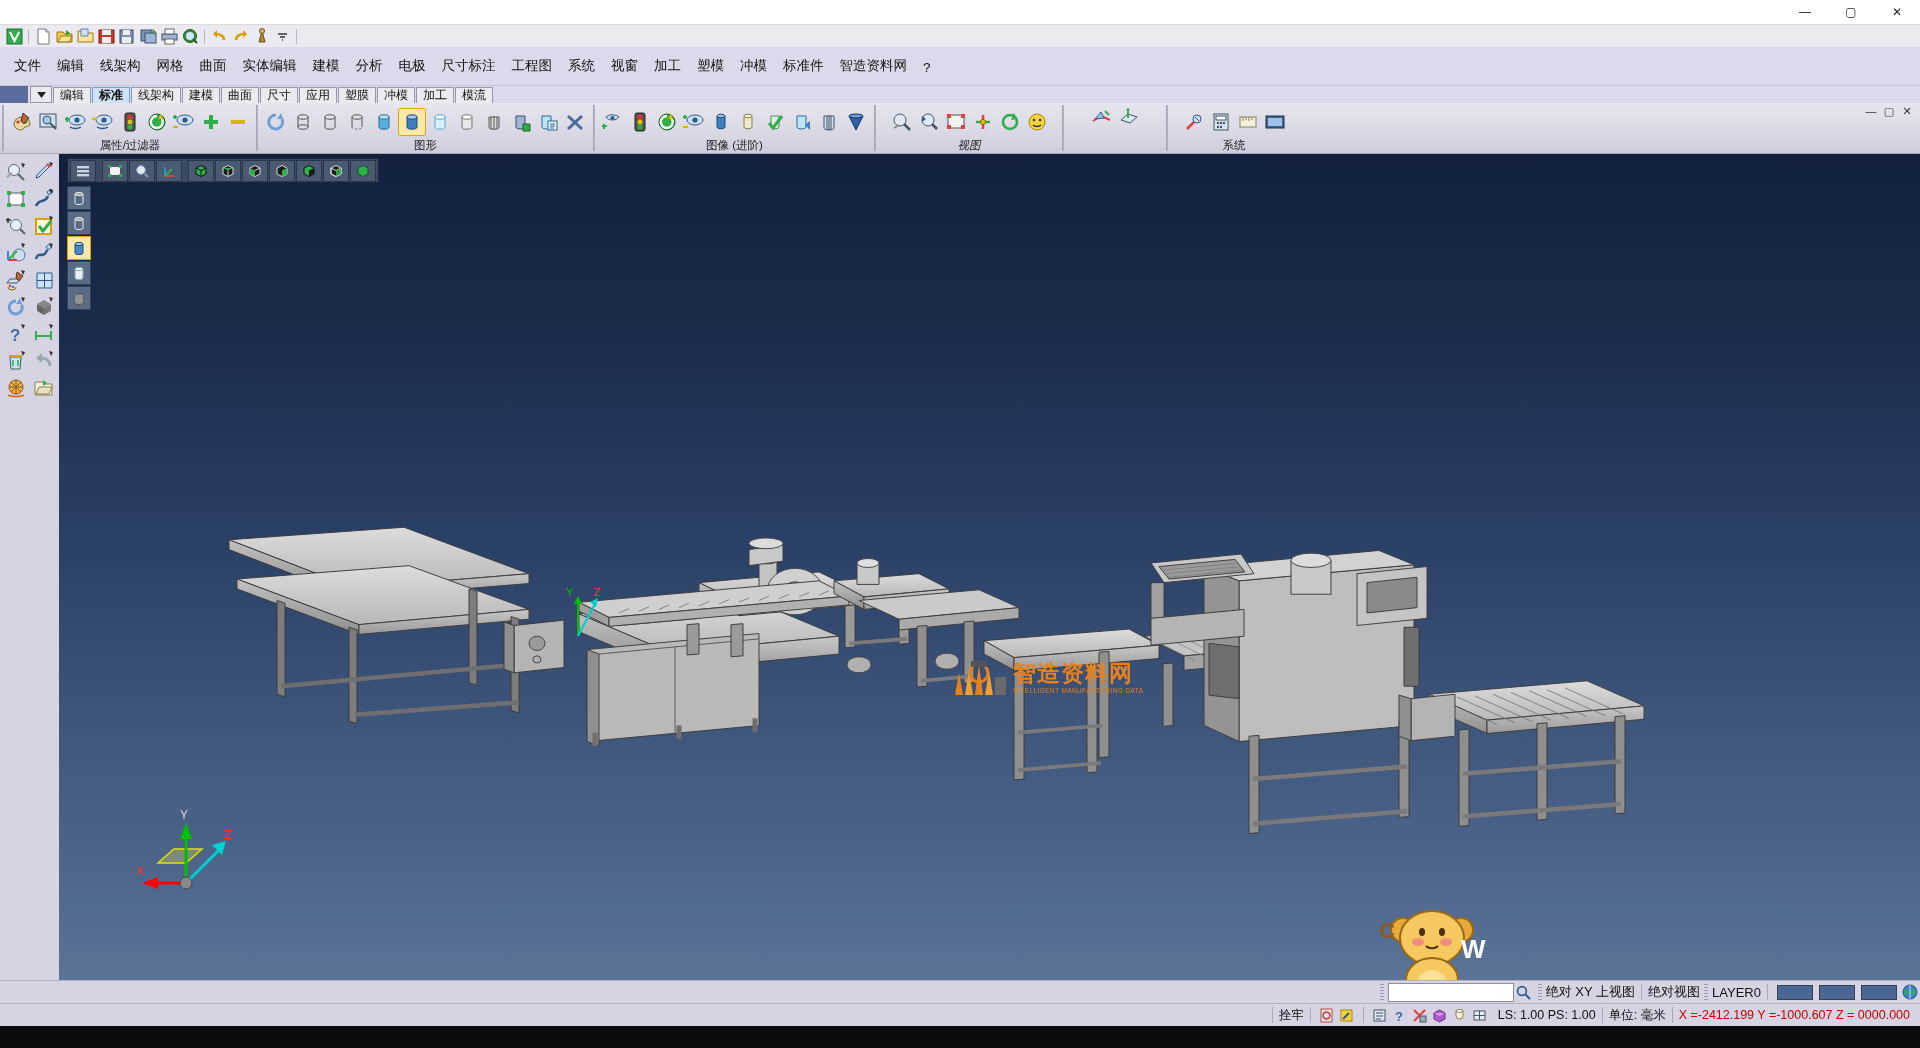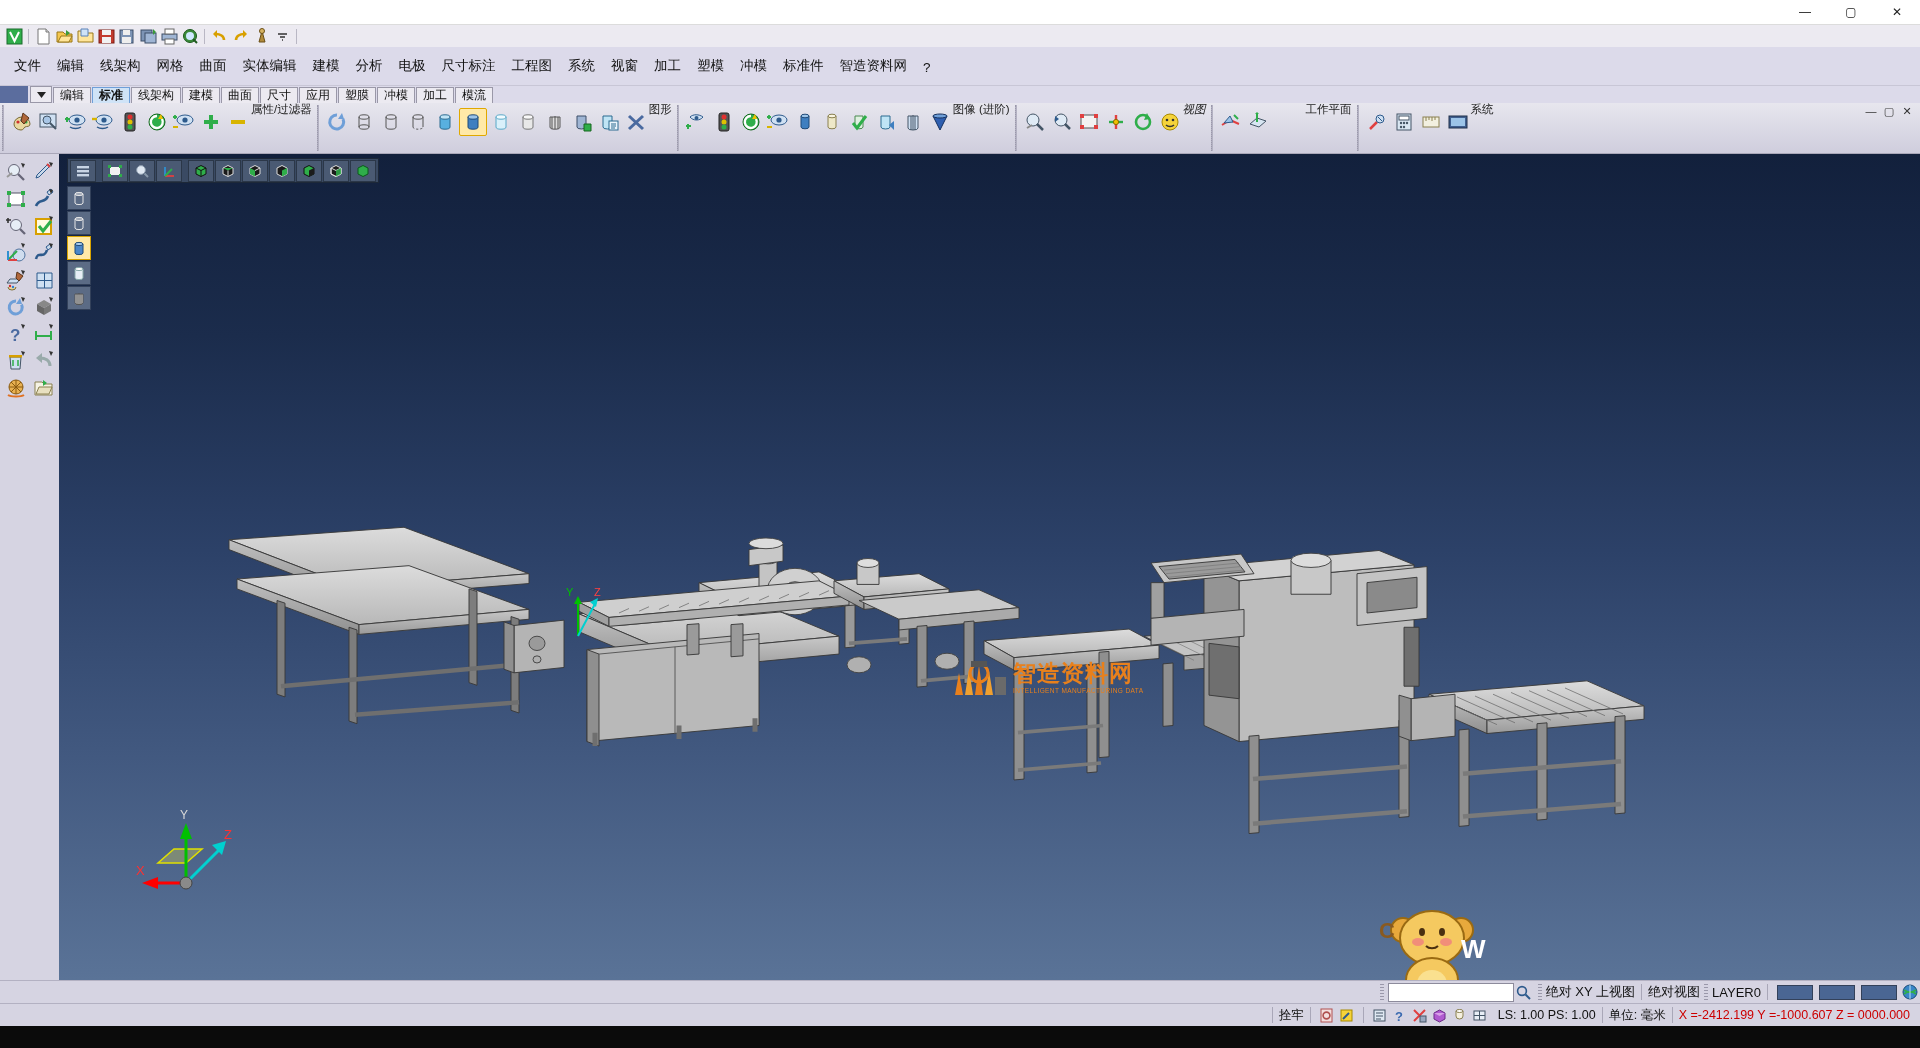--- a/index.html
+++ b/index.html
@@ -37,21 +37,21 @@
   .tab-drop{width:20px;height:15px;background:#eceaf1;border:1px solid #9a98a8;
             display:flex;align-items:center;justify-content:center;margin-left:2px;}
   .tab{height:15px;line-height:14px;padding:0 6px;font-size:12px;background:#eceaf1;
        border:1px solid #9a98a8;border-bottom:none;margin-left:1px;white-space:nowrap;color:#111;}
   .tab.active{background:#cfe3f7;border-color:#6f9fd8;font-weight:bold;}
 
   
   .ribbon{height:50px;background:linear-gradient(#e7e6ee,#cfcddd);
           display:flex;align-items:flex-start;flex:0 0 auto;
           border-bottom:1px solid #a9a7b8;position:relative;}
-  .rgroup{display:flex;flex-direction:row;height:50px;position:relative;padding:0 3px;}
+  .rgroup{display:flex;flex-direction:column;height:50px;position:relative;padding:0 3px;}
   .rgroup-icons{display:flex;align-items:center;height:34px;gap:1px;padding-top:2px;}
   .rgroup-label{height:14px;line-height:13px;text-align:center;font-size:11.5px;color:#222;}
   .rsep{width:1px;height:46px;background:#b3b1c2;margin:2px 2px 0 2px;
         border-left:1px dotted #9a98aa;}
   .ricon{width:26px;height:26px;display:flex;align-items:center;justify-content:center;position:relative;}
   .ricon.sel{background:#ffe9a8;border:1px solid #e0a800;border-radius:2px;}
   .ribbon-right{margin-left:auto;display:flex;flex-direction:column;justify-content:flex-start;
                 align-items:flex-end;height:50px;padding-right:4px;}
   .mini-btns{display:flex;gap:4px;padding:2px 2px 0 0;font-size:11px;color:#333;}
   .mini-btns span{width:14px;text-align:center;}

